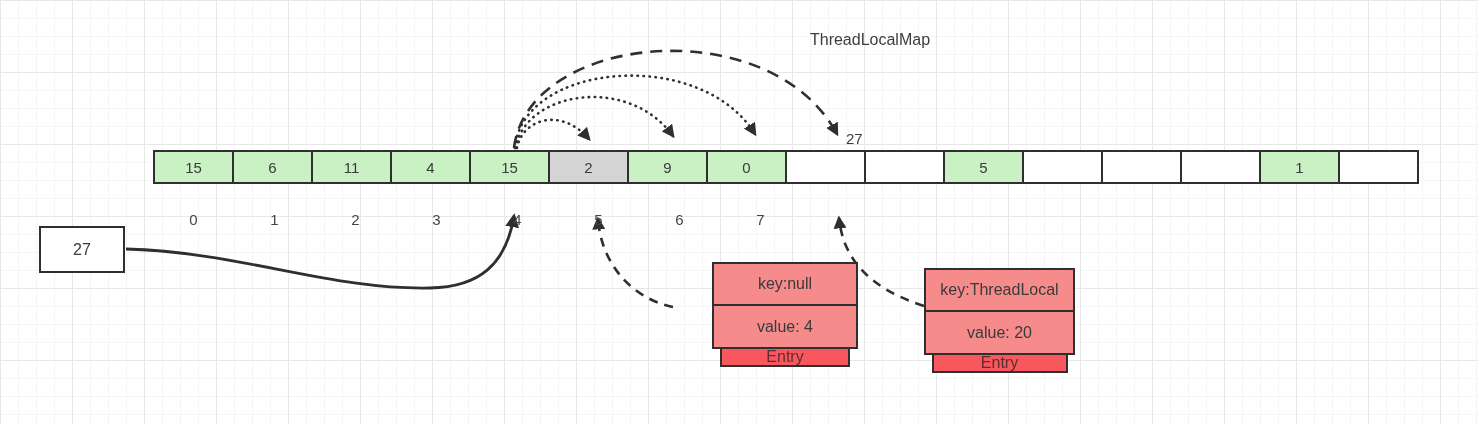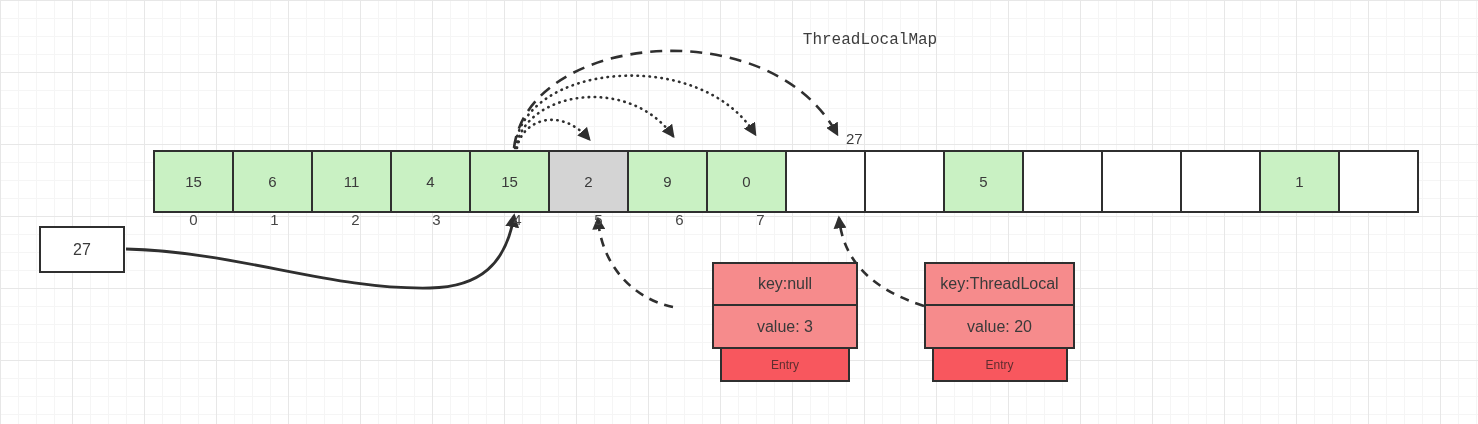--- a/index.html
+++ b/index.html
@@ -11,32 +11,32 @@
       linear-gradient(var(--grid-major) 1px, transparent 1px),
       linear-gradient(90deg, var(--grid-major) 1px, transparent 1px),
       linear-gradient(var(--grid-minor) 1px, transparent 1px),
       linear-gradient(90deg, var(--grid-minor) 1px, transparent 1px);
     background-size:72px 72px, 72px 72px, 18px 18px, 18px 18px;
   }
   #arrows{position:absolute; left:0; top:0; width:1478px; height:424px; pointer-events:none;}
 
   .title{
     position:absolute; left:795px; top:31px; width:150px; text-align:center;
-    font-size:16px; color:#3d3d3d;font-family:Liberation Mono, monospace;
+    font-size:16px; color:#3d3d3d;
   }
   .slot8-label{
     position:absolute; left:846px; top:130px; font-size:15px; color:#3d3d3d;
   }
 
   
   .array-row{
     position:absolute; left:153px; top:150px; display:flex;
   }
   .cell{
-    box-sizing:border-box; width:81px; height:63px;
+    box-sizing:border-box; width:81px; height:34px;
     border:2px solid var(--line); background:#fff;
     display:flex; align-items:center; justify-content:center;
     font-size:15px; color:#3a3a3a; margin-left:-2px;
   }
   .cell:first-child{margin-left:0;}
   .cell--green{background:var(--cell-green);}
   .cell--gray{background:var(--cell-gray);}
   .cell--white{background:#ffffff;}
 
   .index-labels{position:absolute; left:0; top:0;}
@@ -56,28 +56,28 @@
   
   .entry{position:absolute; top:262px;}
   .entry-row{
     box-sizing:border-box; height:44px; border:2px solid var(--line);
     background:var(--entry-salmon);
     display:flex; align-items:center; justify-content:center;
     font-size:16px; color:#3a3a3a;
   }
   .entry-row + .entry-row{margin-top:-2px; height:45px;}
   .entry-tag{
-    box-sizing:border-box; height:35px; border:2px solid var(--line);
+    box-sizing:border-box; height:20px; border:2px solid var(--line);
     background:var(--entry-red); margin:-2px auto 0 auto;
     display:flex; align-items:center; justify-content:center;
-    font-size:12px; color:#5e2d2f;text-align:right;
+    font-size:16px; color:#5e2d2f;text-align:right;
   }
   .entry--stale{left:672px; width:146px;padding-left:40px;}
   .entry--stale .entry-tag{width:130px;}
-  .entry--live{left:924px; width:151px;}
+  .entry--live{left:924px; width:151px;margin-top:6px;}
   .entry--live .entry-tag{width:136px;}
 </style>
 </head>
 <body>
 
 <div id="canvas">
 
   <svg id="arrows" viewBox="0 0 1478 424" xmlns="http://www.w3.org/2000/svg">
     <defs>
       <marker id="arrow" viewBox="0 0 10 10" refX="8" refY="5" markerWidth="5" markerHeight="5" orient="auto-start-reverse">
@@ -161,21 +161,21 @@
       <div class="idx" style="left: 639px;">6</div>
       <div class="idx" style="left: 720px;">7</div>
     </div>
 
   <div class="pointer-box">
     <span>27</span>
   </div>
 
   <div class="entry entry--stale">
     <div class="entry-row">key:null</div>
-    <div class="entry-row">value: 3</div>
+    <div class="entry-row">value: 4</div>
     <div class="entry-tag">Entry</div>
   </div>
 
   <div class="entry entry--live">
     <div class="entry-row">key:ThreadLocal</div>
     <div class="entry-row">value: 20</div>
     <div class="entry-tag">Entry</div>
   </div>
 
 </div>

